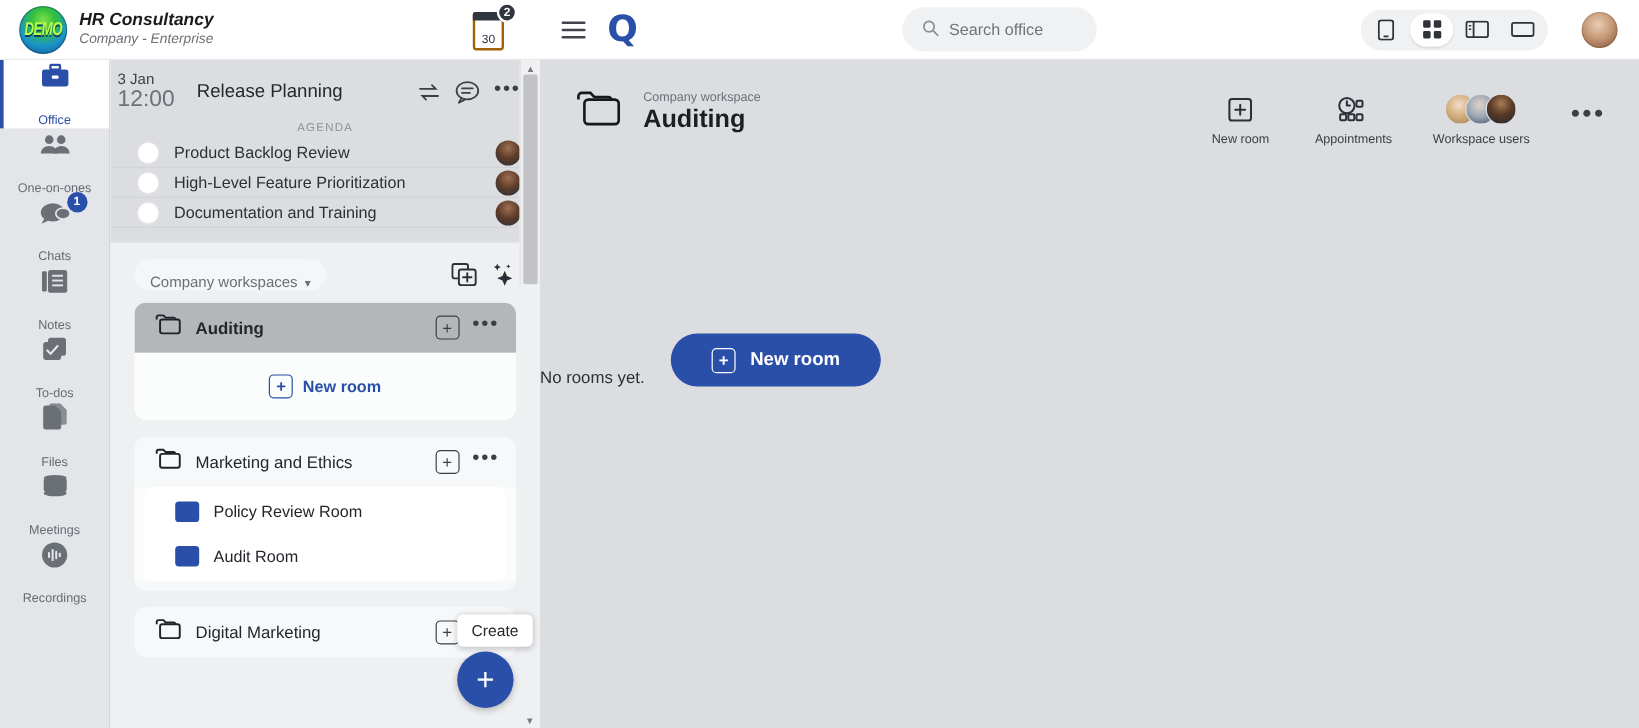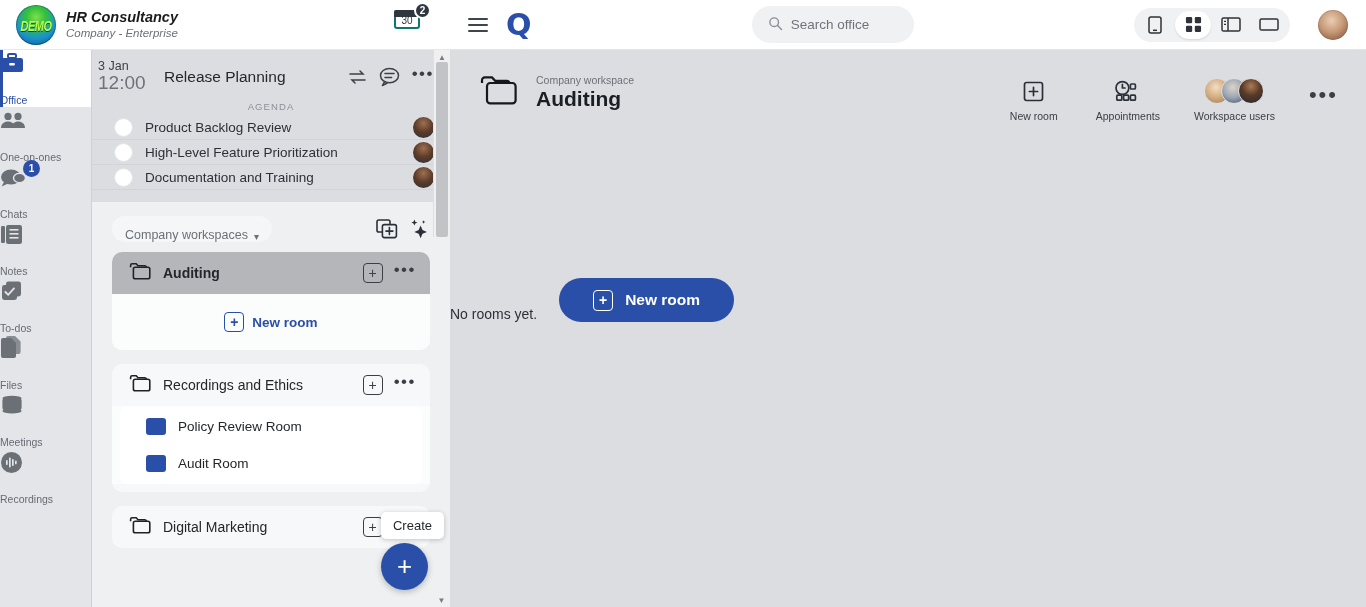--- a/index.html
+++ b/index.html
@@ -33,22 +33,22 @@
   }
   .brand-text { line-height: 1.15; }
   .brand-title { font-size: 14.5px; font-weight: bold; color: #1b1b1b; }
   .brand-sub { font-size: 11.5px; color: #6b6f76; margin-top: 1px; }
 
   .cal-zone {
     width: 64px; height: 50px; background: #ffffff; position: relative;
     border-bottom: 1px solid #e7e8ea;
   }
   .cal-icon {
-    position: absolute; left: 8px; top: 10px; width: 26px; height: 19px;
-    border: 2px solid #0f766e; border-radius: 3px; background: #fff;
+    position: absolute; left: 8px; top: 10px; width: 26px; height: 32px;
+    border: 2px solid #a16207; border-radius: 3px; background: #fff;
   }
   .cal-icon::before {
     content:""; position:absolute; left:-2px; right:-2px; top:-2px; height:7px;
     background:#2f3640; border-radius: 2px 2px 0 0;
   }
   .cal-num {
     position: absolute; left: 0; right: 0; bottom: 1px; text-align: center;
     font-size: 10px; color: #2f3640;
   }
   .cal-badge {
@@ -92,21 +92,21 @@
   
   .body-row { display: flex; flex: 1; min-height: 0; }
 
   
   .rail {
     width: 92px; background: #e4e5e9; flex: 0 0 92px;
     display: flex; flex-direction: column; align-items: stretch;
     border-right: 1px solid #cfd1d6;
   }
   .rail-item {
-    height: 57px; display: flex; flex-direction: column; align-items: flex-start;
+    height: 57px; display: flex; flex-direction: column; align-items: center;
     justify-content: center; gap: 19px; cursor: pointer; position: relative;
     color: #666b72;
   }
   .rail-item.active { background: #ffffff; color: #2a4fa8; }
   .rail-item.active::before {
     content: ""; position: absolute; left: 0; top: 0; bottom: 0; width: 3px; background: #2a4fa8;
   }
   .rail-label { font-size: 10.5px; }
   .rail-icon { height: 24px; display: flex; align-items: center; justify-content: center; position: relative; }
   .rail-badge {
@@ -522,21 +522,21 @@
         </div>
 
         <div class="ws-group">
           <div class="ws-head">
             <span>
               <svg width="24" height="19" viewBox="0 0 24 19" fill="none" stroke="#1f2329" stroke-width="1.6">
                 <path d="M2.6 5.2V3.4a1.6 1.6 0 0 1 1.6-1.6h4l1.8 1.9h6.6a1.6 1.6 0 0 1 1.6 1.6v1"></path>
                 <rect x="5.4" y="5.2" width="16.4" height="11.6" rx="1.9" fill="#f7f8f9"></rect>
               </svg>
             </span>
-            <span class="ws-name">Recordings and Ethics</span>
+            <span class="ws-name">Marketing and Ethics</span>
             <span class="plus-box">+</span>
             <span class="dots">•••</span>
           </div>
           <div class="ws-body">
             <div class="rooms-wrap">
               <div class="room-row">
                 <span class="room-chip"></span>
                 <span class="room-name">Policy Review Room</span>
               </div>
               <div class="room-row">

